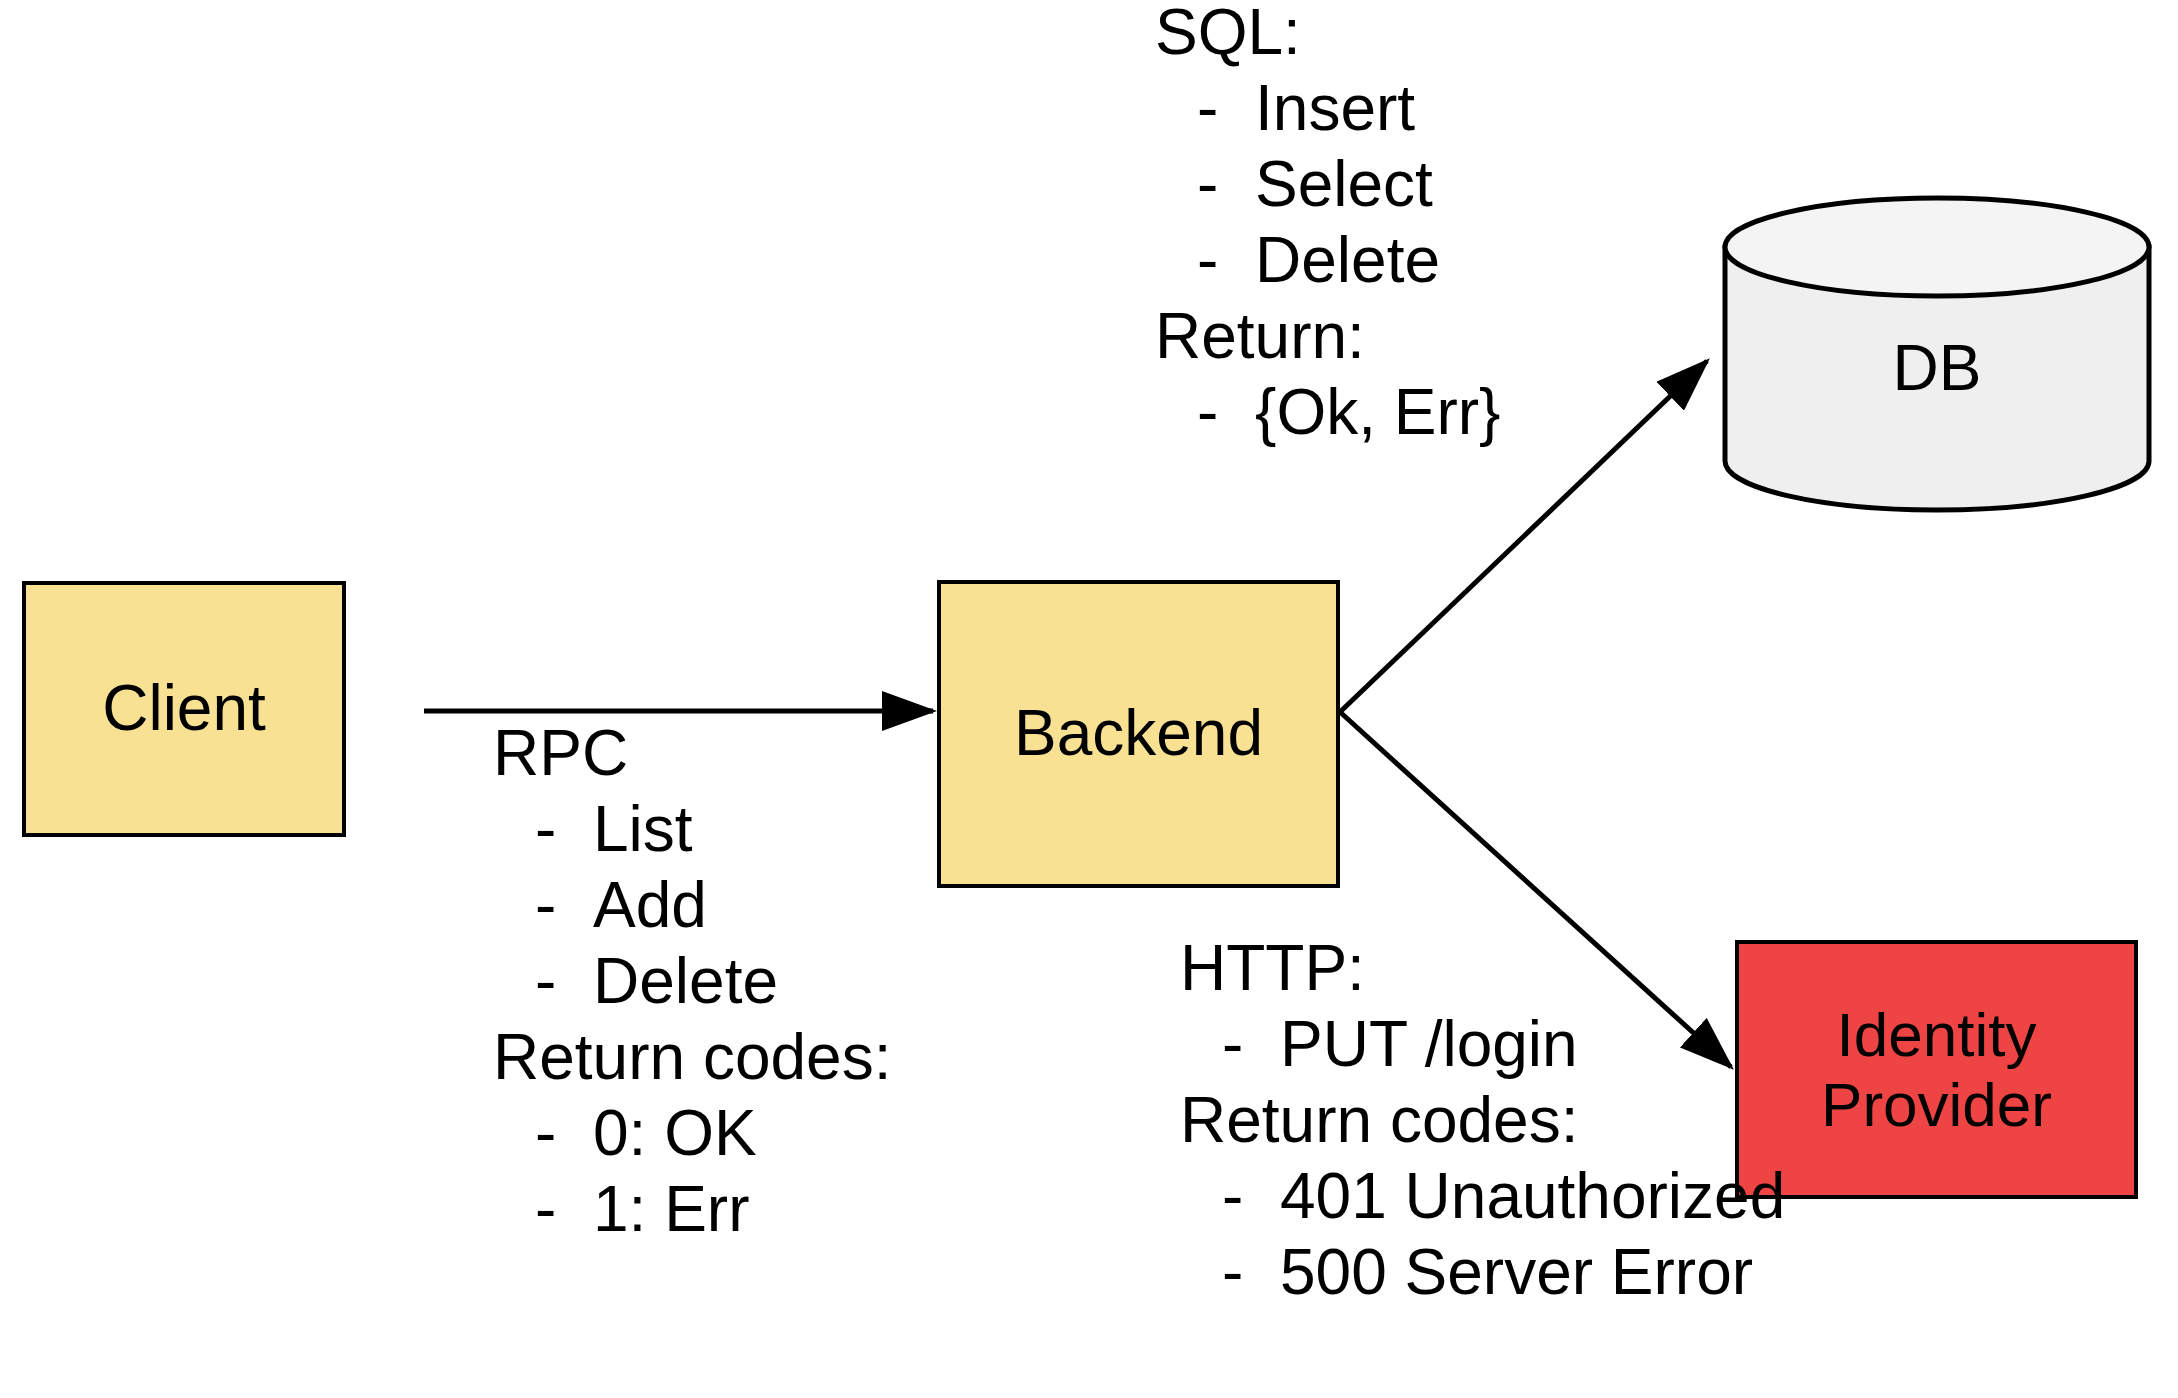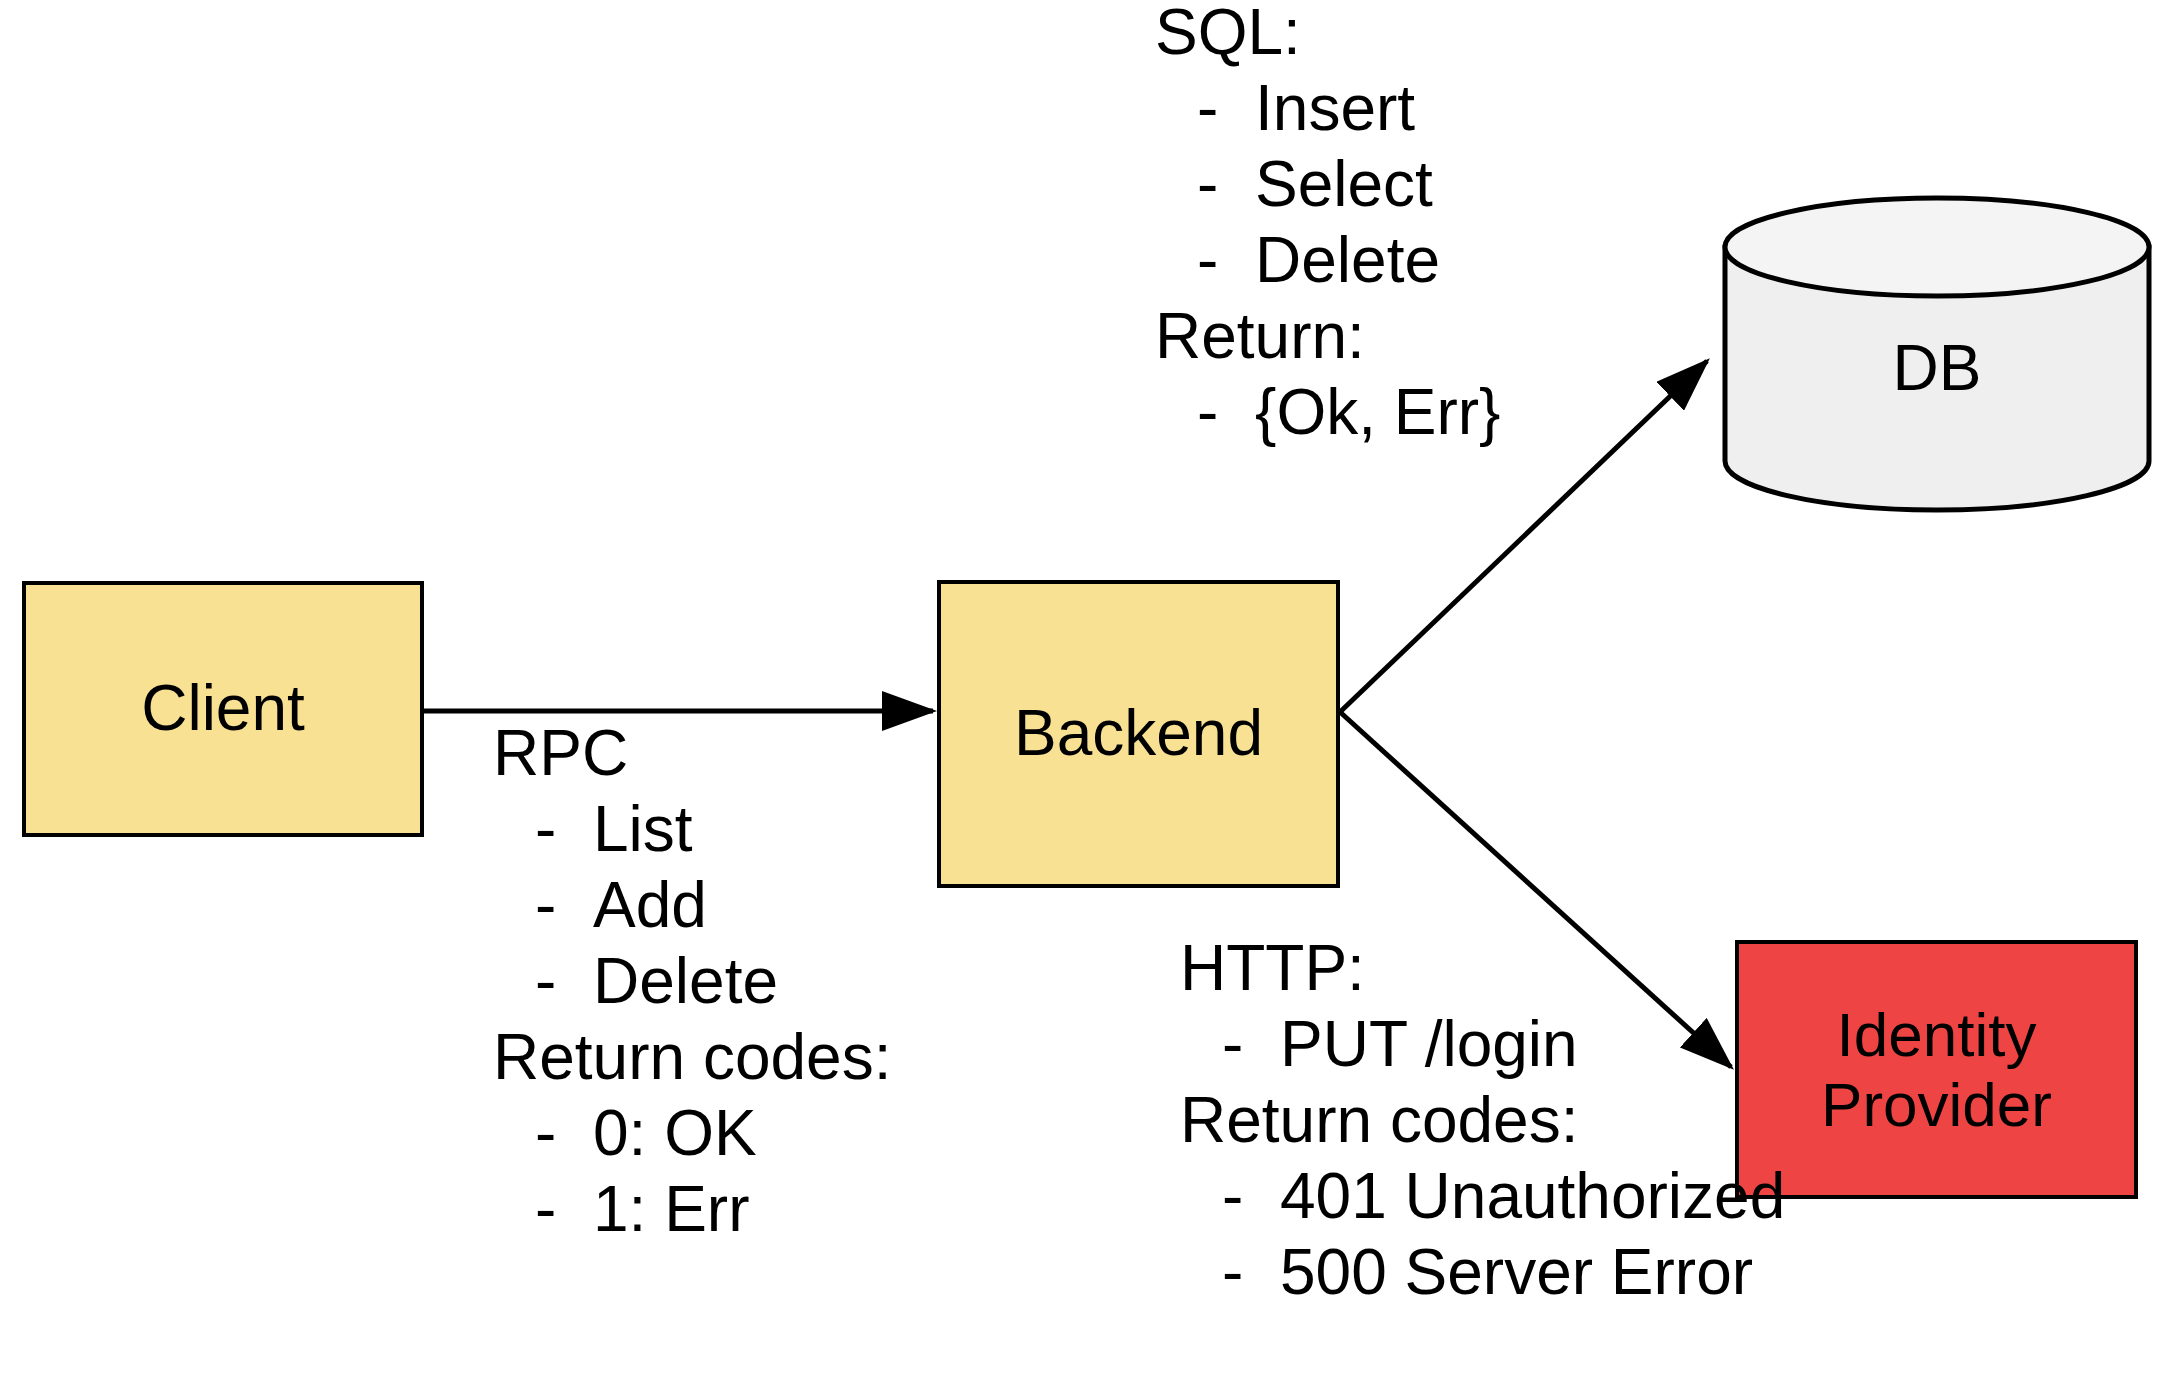--- a/index.html
+++ b/index.html
@@ -37,21 +37,21 @@
     font-size: 64px;
     color: #000;
   }
   .node.rect {
     border: 4px solid #000000;
   }
   .node-yellow { background: #F8E192; }
   .node-gray   { background: #ef4444; }
 
   #node-client {
-    left: 22px;  top: 581px;  width: 402px; height: 256px;
+    left: 22px;  top: 581px;  width: 324px; height: 256px;
   }
   #node-backend {
     left: 937px; top: 580px;  width: 403px; height: 308px;
   }
   #node-idp {
     left: 1735px; top: 940px; width: 403px; height: 259px;
     font-size: 62px;
   }
 
   

